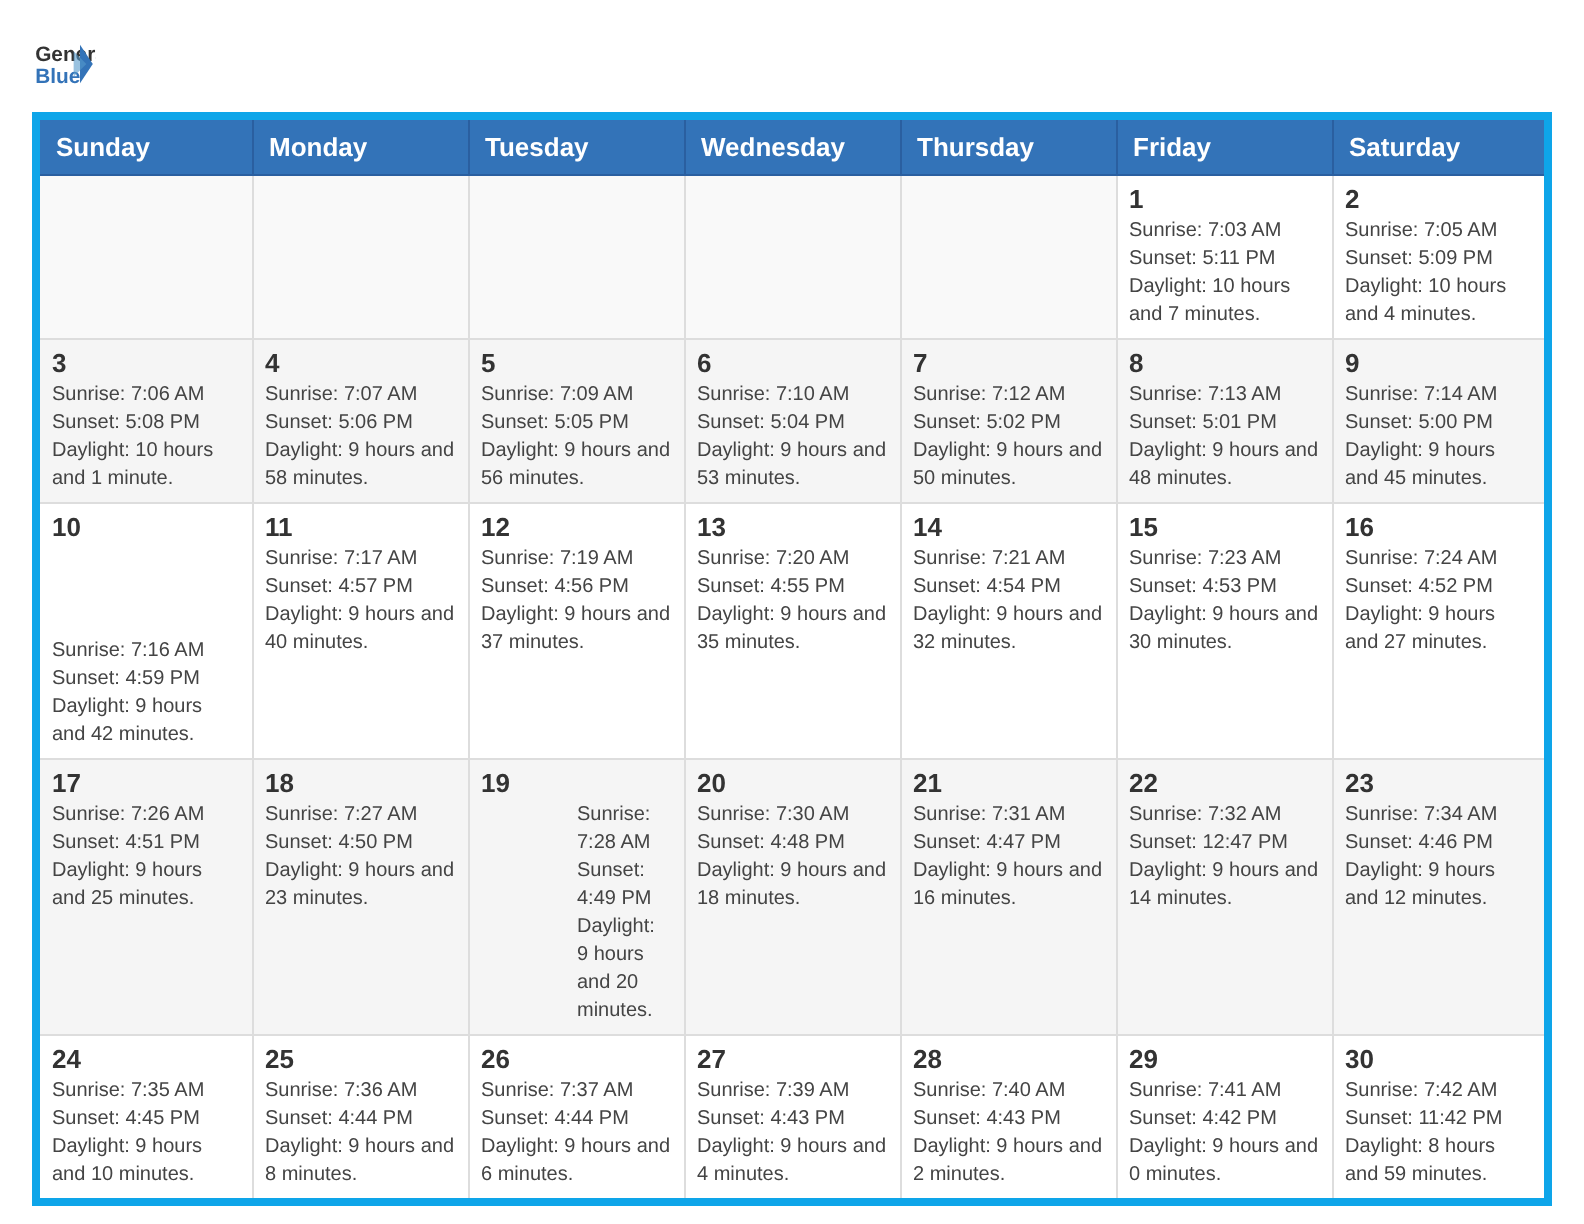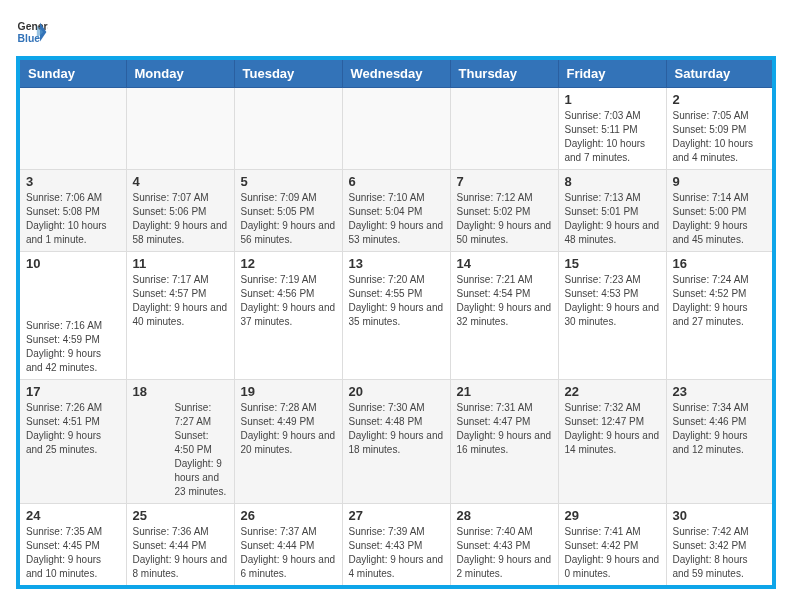--- a/index.html
+++ b/index.html
@@ -229,27 +229,27 @@
       </tr>
       <tr class="row-shaded">
         <td>
           <span class="day-number">17</span>
           <div class="day-info" style="white-space: pre-line;">Sunrise: 7:26 AM
 Sunset: 4:51 PM
 Daylight: 9 hours and 25 minutes.</div>
         </td>
         <td>
           <span class="day-number">18</span>
-          <div class="day-info" style="white-space: pre-line; margin-left: 42px;">Sunrise: 7:27 AM
+          <div class="day-info" style="white-space: pre-line;">Sunrise: 7:27 AM
 Sunset: 4:50 PM
 Daylight: 9 hours and 23 minutes.</div>
         </td>
         <td>
           <span class="day-number">19</span>
-          <div class="day-info" style="white-space: pre-line;">Sunrise: 7:28 AM
+          <div class="day-info" style="white-space: pre-line; margin-left: 48px;">Sunrise: 7:28 AM
 Sunset: 4:49 PM
 Daylight: 9 hours and 20 minutes.</div>
         </td>
         <td>
           <span class="day-number">20</span>
           <div class="day-info" style="white-space: pre-line;">Sunrise: 7:30 AM
 Sunset: 4:48 PM
 Daylight: 9 hours and 18 minutes.</div>
         </td>
         <td>
@@ -304,18 +304,18 @@
         </td>
         <td>
           <span class="day-number">29</span>
           <div class="day-info" style="white-space: pre-line;">Sunrise: 7:41 AM
 Sunset: 4:42 PM
 Daylight: 9 hours and 0 minutes.</div>
         </td>
         <td>
           <span class="day-number">30</span>
           <div class="day-info" style="white-space: pre-line;">Sunrise: 7:42 AM
-Sunset: 3:42 PM
+Sunset: 11:42 PM
 Daylight: 8 hours and 59 minutes.</div>
         </td>
       </tr>
     </tbody>
 </table>
 
 </body></html>

